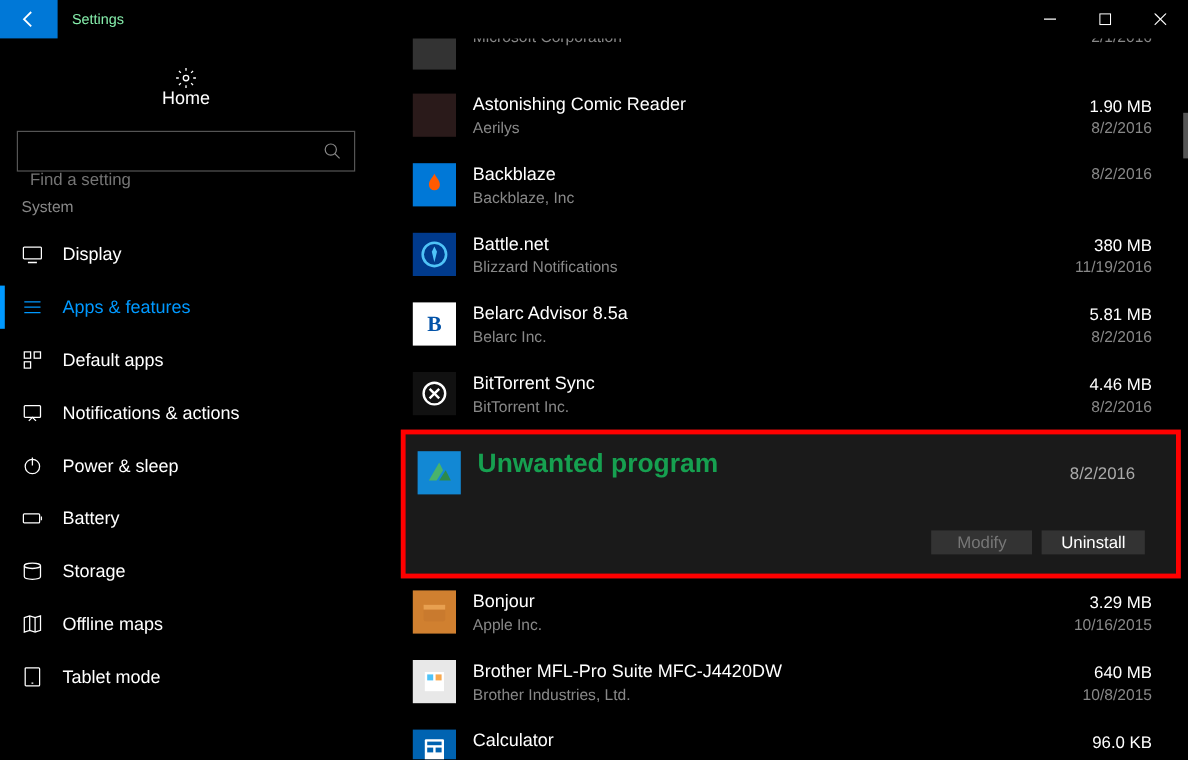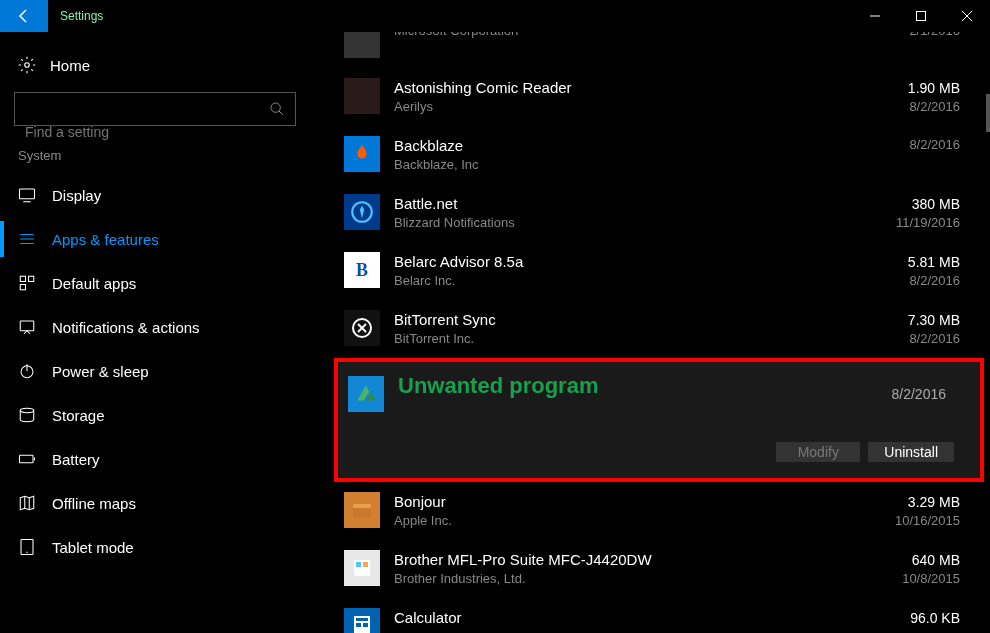--- a/index.html
+++ b/index.html
@@ -9,21 +9,21 @@
   .back-btn { width: 48px; background: #0078d7; display: flex; align-items: center; justify-content: center; }
   .back-btn svg { width: 16px; height: 16px; fill: #fff; }
   .title-text { flex: 0 0 auto; display: flex; align-items: center; padding-left: 12px; font-size: 12px; color: #86efac; }
   .title-spacer { flex: 1; }
   .win-btn { width: 46px; display: flex; align-items: center; justify-content: center; }
   .win-btn svg { width: 10px; height: 10px; stroke: #fff; stroke-width: 1; fill: none; }
 
   .body-area { display: flex; height: calc(633px - 32px); }
 
   .left-col { width: 310px; padding: 18px 14px 0 14px; position: relative; }
-  .home-row { display: flex; align-items: center; gap: 14px; padding: 6px 4px 18px 4px; font-size: 15px; }
+  .home-row { display: flex; align-items: center; padding: 6px 4px 18px 4px; font-size: 15px; flex-direction: column; }
   .home-row svg { width: 18px; height: 18px; stroke: #fff; fill: none; stroke-width: 1.5; }
 
   .search-box { border: 1px solid #555; height: 34px; display: flex; align-items: center; padding: 0 10px; margin-bottom: 22px; }
   .search-box input { flex: 1; background: transparent; border: none; outline: none; color: #999; font-size: 14px; margin-top: 45px; }
   .search-box svg { width: 16px; height: 16px; stroke: #888; fill: none; stroke-width: 1.5; }
 
   .group-label { color: #888; font-size: 13px; padding-left: 4px; margin-bottom: 10px; }
 
   .nav-item { display: flex; align-items: center; gap: 16px; height: 44px; padding-left: 4px; padding-right: 4px; font-size: 15px; color: #fff; position: relative; }
   .nav-item svg { width: 18px; height: 18px; stroke: #fff; fill: none; stroke-width: 1.4; }
@@ -135,31 +135,31 @@
     </div>
     <div class="nav-item">
       <svg viewBox="0 0 24 24">
           <circle cx="12" cy="13" r="8"></circle>
           <line x1="12" y1="3" x2="12" y2="12"></line>
         </svg>
       <span>Power &amp; sleep</span>
     </div>
     <div class="nav-item">
       <svg viewBox="0 0 24 24">
+          <rect x="2" y="7" width="18" height="10" rx="1"></rect>
+          <line x1="22" y1="10" x2="22" y2="14"></line>
+        </svg>
+      <span>Battery</span>
+    </div>
+    <div class="nav-item">
+      <svg viewBox="0 0 24 24">
           <ellipse cx="12" cy="6" rx="9" ry="3"></ellipse>
           <path d="M3 6v12c0 1.7 4 3 9 3s9-1.3 9-3V6"></path>
         </svg>
       <span>Storage</span>
-    </div>
-    <div class="nav-item">
-      <svg viewBox="0 0 24 24">
-          <rect x="2" y="7" width="18" height="10" rx="1"></rect>
-          <line x1="22" y1="10" x2="22" y2="14"></line>
-        </svg>
-      <span>Battery</span>
     </div>
     <div class="nav-item">
       <svg viewBox="0 0 24 24">
           <path d="M3 5l6-2 6 2 6-2v16l-6 2-6-2-6 2z"></path>
           <line x1="9" y1="3" x2="9" y2="19"></line>
           <line x1="15" y1="5" x2="15" y2="21"></line>
         </svg>
       <span>Offline maps</span>
     </div>
     <div class="nav-item">
@@ -243,21 +243,21 @@
             <svg viewBox="0 0 24 24" width="24" height="24">
               <circle cx="12" cy="12" r="9" fill="none" stroke="#fff" stroke-width="2"></circle>
               <path d="M8 8l4 4-4 4M16 8l-4 4 4 4" stroke="#fff" stroke-width="2" fill="none"></path>
             </svg>
           </div>
           <div class="app-text">
             <div class="app-name">BitTorrent Sync</div>
             <div class="app-pub">BitTorrent Inc.</div>
           </div>
           <div class="app-meta">
-            <div class="app-size">7.30 MB</div>
+            <div class="app-size">4.46 MB</div>
             <div class="app-date">8/2/2016</div>
           </div>
         </div>
         <div class="app-row selected-app">
           <div class="app-icon" style="background: rgb(18, 136, 212);">
             <svg viewBox="0 0 24 24" width="26" height="26">
               <path fill="#49b36b" d="M4 18L12 4l3 6-5 8z"></path>
               <path fill="#2d8a4a" d="M12 18l5-8 4 8z"></path>
             </svg>
           </div>

